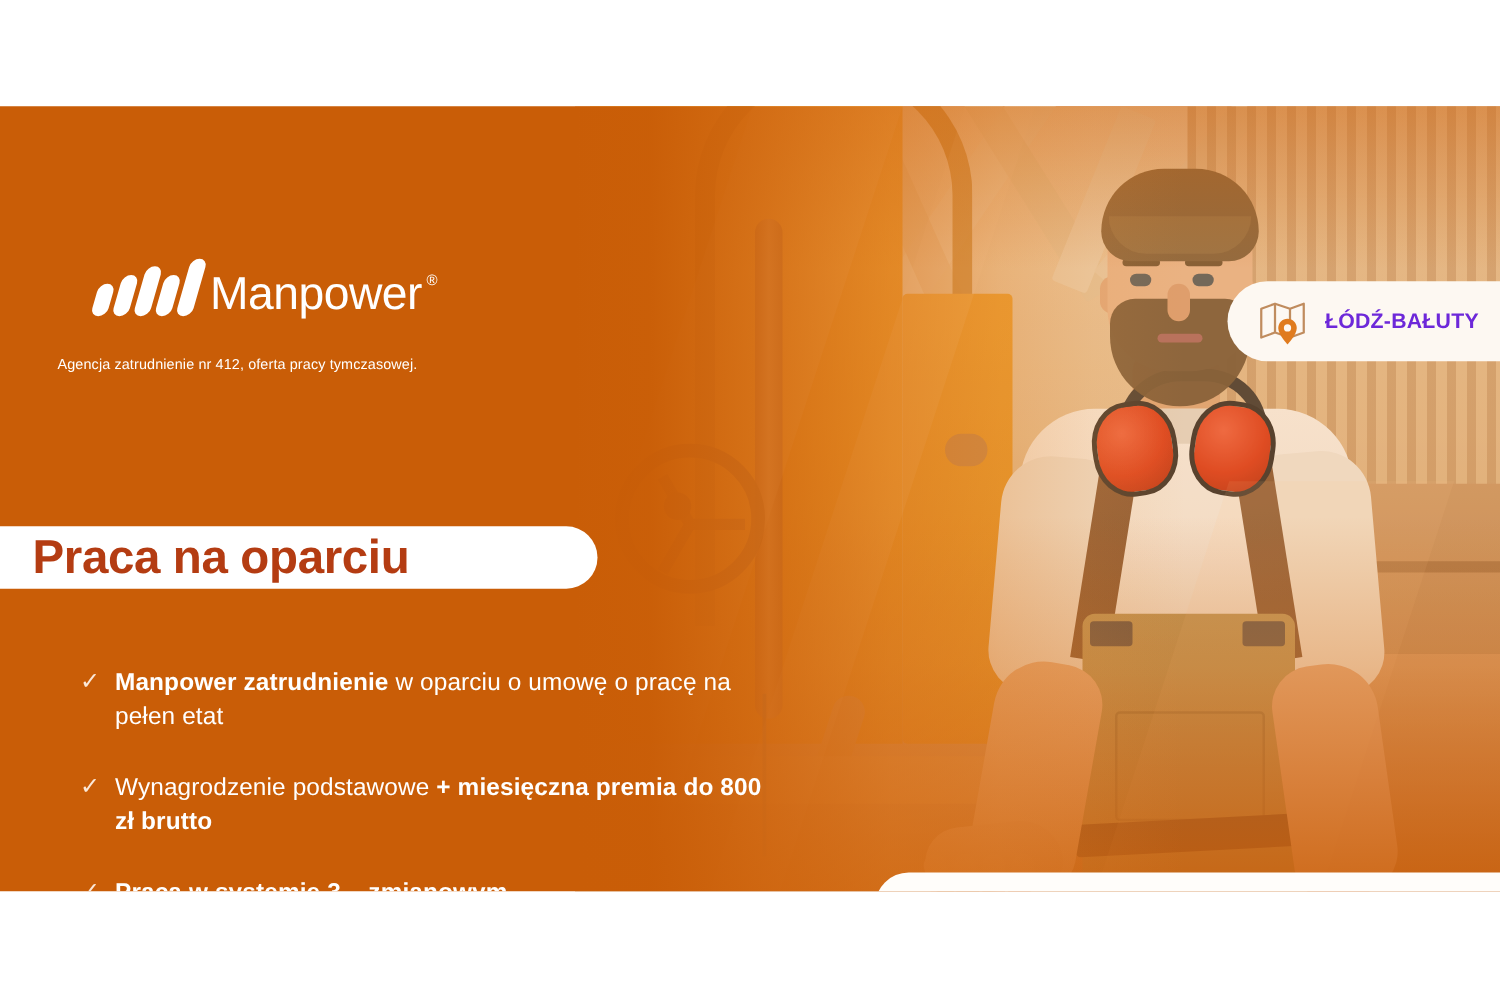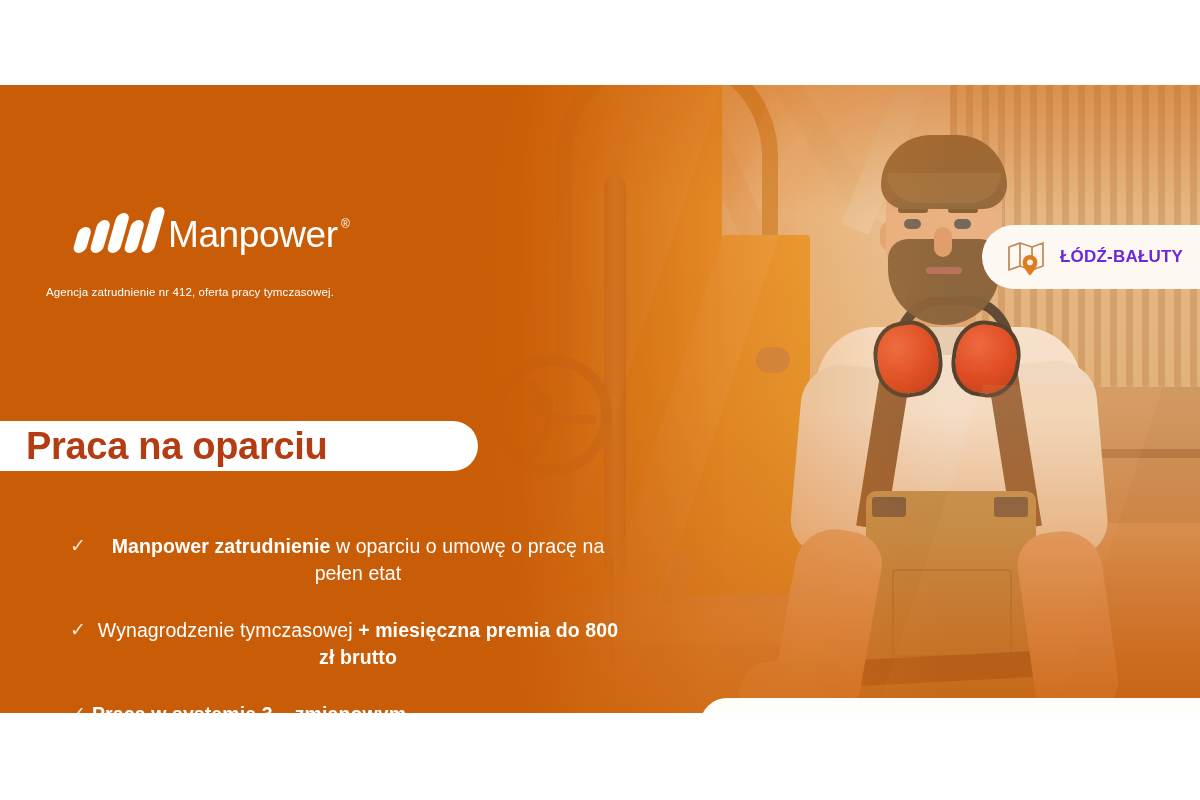--- a/index.html
+++ b/index.html
@@ -12,21 +12,20 @@
     height: 800px;
     font-family: "Liberation Sans", sans-serif;
     overflow: hidden;
   }
 
   #canvas {
     position: relative;
     width: 1200px;
     height: 800px;
     background: #ffffff;
-    text-align: center;
   }
 
   
   .banner {
     position: absolute;
     left: 0;
     top: 85px;
     width: 1200px;
     height: 628px;
     background: #c95d07;
@@ -622,21 +621,21 @@
       <div class="title-text">Praca na oparciu</div>
     </div>
 
     <div class="bullets">
         <div class="bullet">
           <span class="tick">✓</span>
           <span class="btext"><b>Manpower zatrudnienie</b><span> w oparciu o umowę o pracę na pełen etat</span></span>
         </div>
         <div class="bullet">
           <span class="tick">✓</span>
-          <span class="btext"><span>Wynagrodzenie tymczasowej </span><b>+ miesięczna premia do 800 zł brutto</b></span>
+          <span class="btext"><span>Wynagrodzenie podstawowe </span><b>+ miesięczna premia do 800 zł brutto</b></span>
         </div>
         <div class="bullet">
           <span class="tick">✓</span>
           <span class="btext"><b>Praca w systemie 3 – zmianowym</b></span>
         </div>
       </div>
 
     <div class="loc-badge">
       <div class="map-icon">
         <svg viewBox="0 0 40 40" width="40" height="40">

